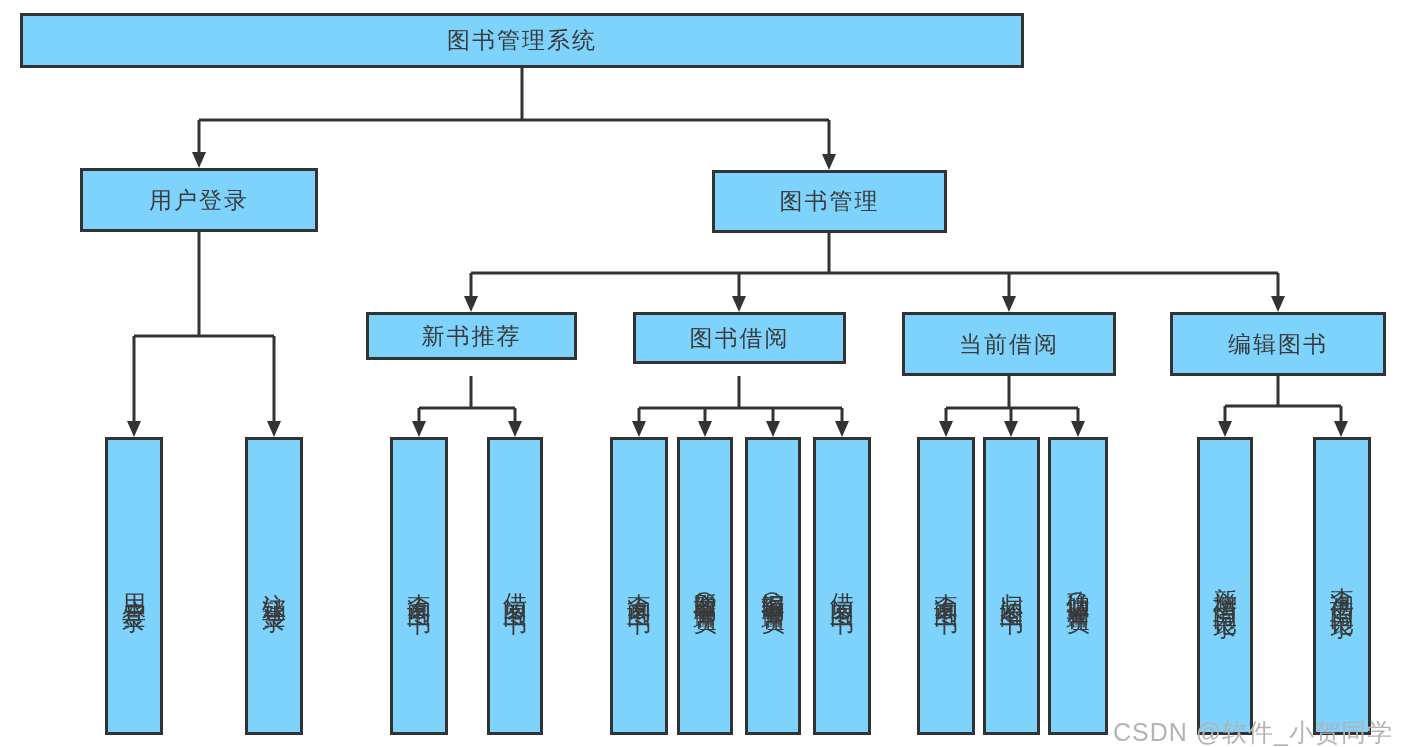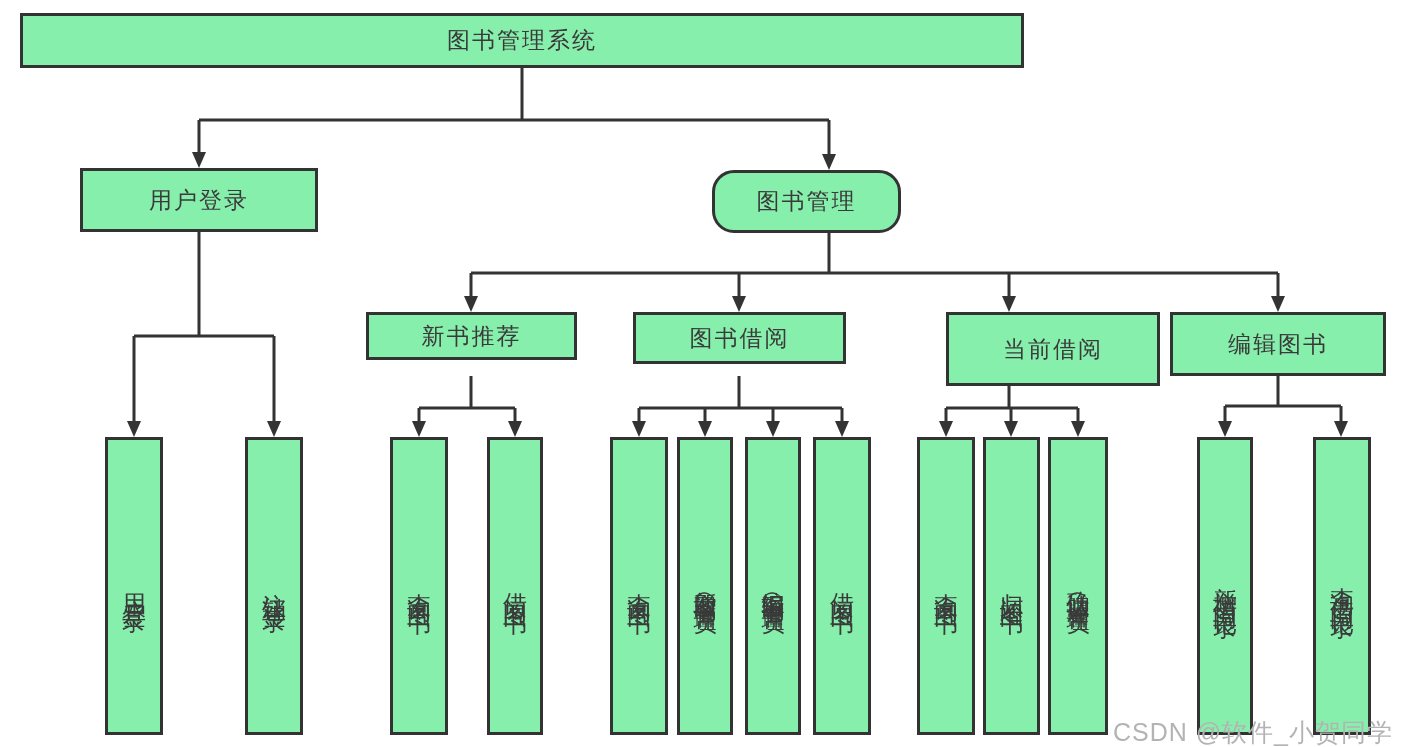--- a/index.html
+++ b/index.html
@@ -12,21 +12,21 @@
   body{
     width:1405px;height:747px;position:relative;overflow:hidden;
     background:var(--bg);
     font-family:"Liberation Sans","DejaVu Sans",sans-serif;
   }
   #connectors{position:absolute;left:0;top:0;width:1405px;height:747px;}
   #connectors path{stroke:var(--line);stroke-width:3;fill:none;}
   #connectors polygon{fill:var(--line);stroke:none;}
   .node{
     position:absolute;box-sizing:border-box;
-    border:3px solid var(--line);background:#86efac;
+    border:3px solid var(--line);background:#7dd3fc;
     display:flex;align-items:center;justify-content:center;
     color:var(--text);
   }
   .h{font-size:23px;letter-spacing:2px;white-space:nowrap;}
   .v{
     writing-mode:vertical-rl;text-orientation:mixed;
     font-size:24px;letter-spacing:6px;line-height:1;
   }
   .v.tight{font-size:23px;letter-spacing:3px;}
   .watermark{
@@ -70,25 +70,25 @@
   <polygon points="1071,421 1085,421 1078,437"></polygon>
 
   <path d="M1278 376 V406 M1225 406 H1341 M1225 406 V422 M1341 406 V422"></path>
   <polygon points="1218,421 1232,421 1225,437"></polygon>
   <polygon points="1334,421 1348,421 1341,437"></polygon>
 </svg>
 
 <div class="node h" style="left:20px;top:13px;width:1004px;height:55px;">图书管理系统</div>
 
 <div class="node h" style="left:80px;top:168px;width:238px;height:64px;">用户登录</div>
-<div class="node h" style="left:712px;top:170px;width:189px;height:63px;border-radius:22px;">图书管理</div>
+<div class="node h" style="left:712px;top:170px;width:235px;height:63px;">图书管理</div>
 
 <div class="node h" style="left:366px;top:312px;width:211px;height:48px;">新书推荐</div>
 <div class="node h" style="left:633px;top:312px;width:213px;height:52px;">图书借阅</div>
-<div class="node h" style="left:902px;top:312px;width:214px;height:74px;margin-left:44px;">当前借阅</div>
+<div class="node h" style="left:902px;top:312px;width:214px;height:64px;">当前借阅</div>
 <div class="node h" style="left:1170px;top:312px;width:216px;height:64px;">编辑图书</div>
 
 <div class="node v" style="left:105px;top:437px;width:58px;height:298px;">用户登录</div>
 <div class="node v" style="left:245px;top:437px;width:58px;height:298px;">注销登录</div>
 
 <div class="node v" style="left:390px;top:437px;width:58px;height:298px;">查询图书</div>
 <div class="node v" style="left:487px;top:437px;width:56px;height:298px;">借阅图书</div>
 
 <div class="node v" style="left:610px;top:437px;width:58px;height:298px;">查询图书</div>
 <div class="node v tight" style="left:677px;top:437px;width:56px;height:298px;">新增图书（管理员）</div>

